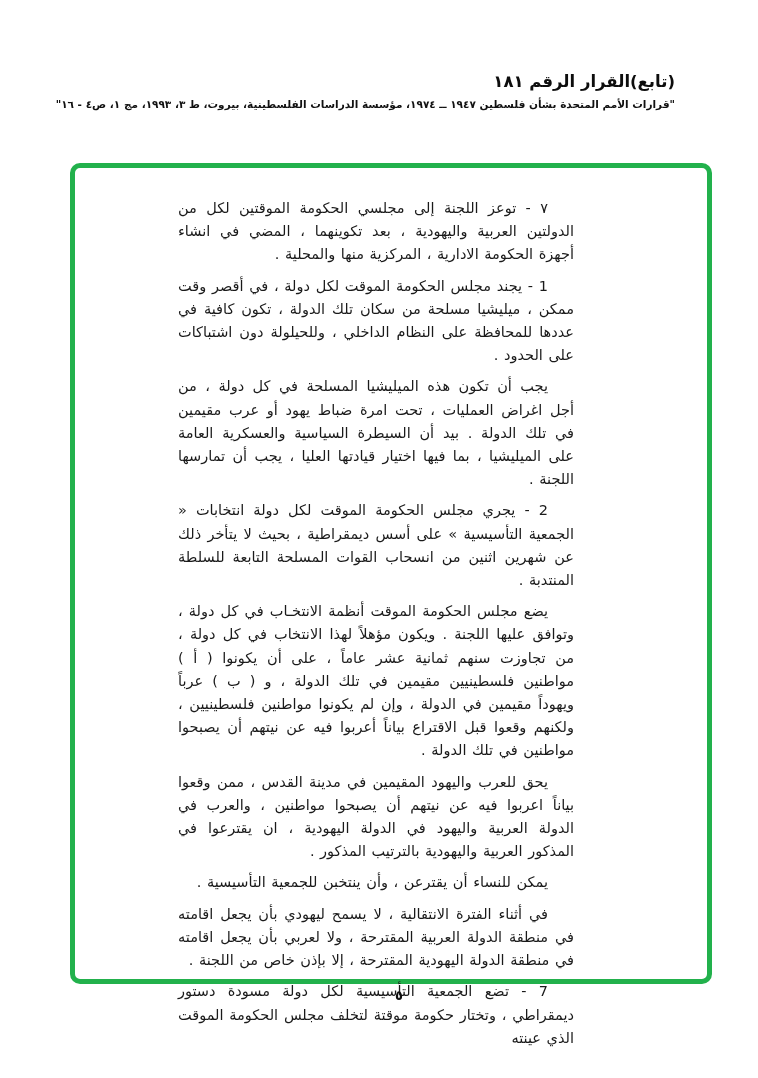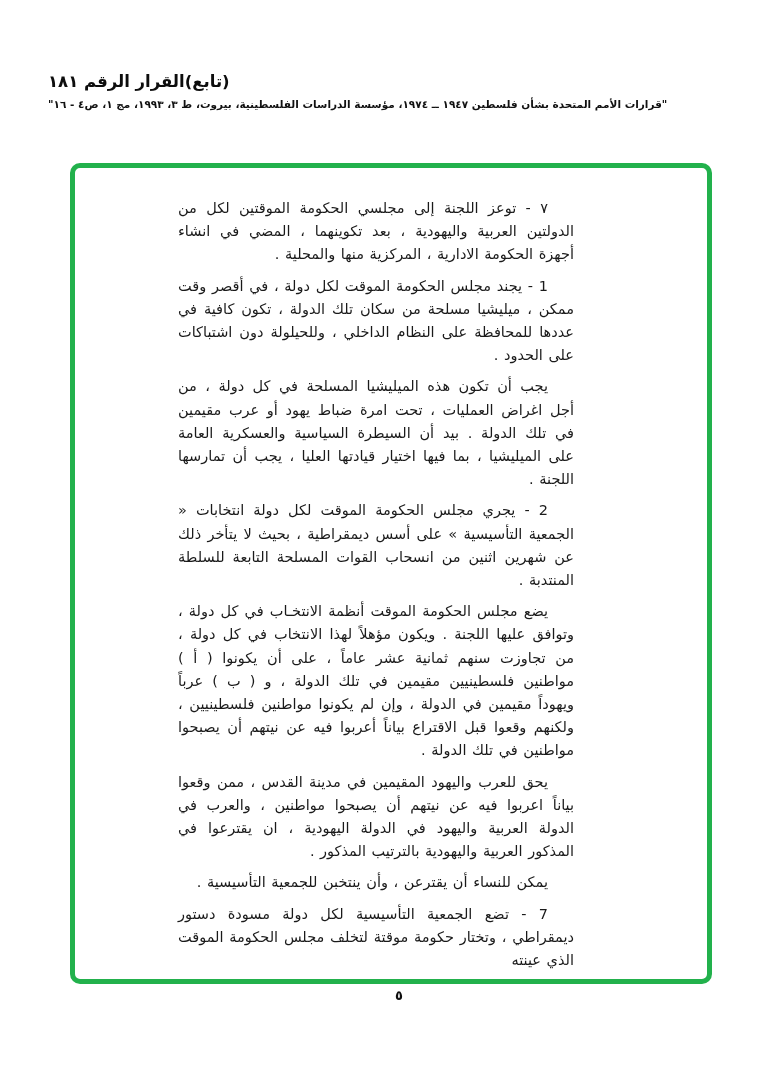--- a/index.html
+++ b/index.html
@@ -18,23 +18,22 @@
   .page {
     position: absolute;
     inset: 0;
     background: #ffffff;
   }
   .header {
     position: absolute;
     top: 72px;
     left: 0;
     width: 675px;
-    text-align: left;
+    text-align: right;
     direction: rtl;
-    margin-left: 48px;
   }
   .title {
     font-size: 16.5px;
     font-weight: bold;
     letter-spacing: 0.2px;
     color: #0d0d0d;
   }
   .citation {
     margin-top: 7px;
     font-size: 10.5px;
@@ -94,18 +93,19 @@
   <div class="frame" style="border-color: rgb(34, 177, 76);"></div>
 
   <div class="content">
     <p>٧ - توعز اللجنة إلى مجلسي الحكومة الموقتين لكل من الدولتين العربية واليهودية ، بعد تكوينهما ، المضي في انشاء أجهزة الحكومة الادارية ، المركزية منها والمحلية .</p>
     <p>1 - يجند مجلس الحكومة الموقت لكل دولة ، في أقصر وقت ممكن ، ميليشيا مسلحة من سكان تلك الدولة ، تكون كافية في عددها للمحافظة على النظام الداخلي ، وللحيلولة دون اشتباكات على الحدود .</p>
     <p>يجب أن تكون هذه الميليشيا المسلحة في كل دولة ، من أجل اغراض العمليات ، تحت امرة ضباط يهود أو عرب مقيمين في تلك الدولة . بيد أن السيطرة السياسية والعسكرية العامة على الميليشيا ، بما فيها اختيار قيادتها العليا ، يجب أن تمارسها اللجنة .</p>
     <p>2 - يجري مجلس الحكومة الموقت لكل دولة انتخابات « الجمعية التأسيسية » على أسس ديمقراطية ، بحيث لا يتأخر ذلك عن شهرين اثنين من انسحاب القوات المسلحة التابعة للسلطة المنتدبة .</p>
     <p>يضع مجلس الحكومة الموقت أنظمة الانتخـاب في كل دولة ، وتوافق عليها اللجنة . ويكون مؤهلاً لهذا الانتخاب في كل دولة ، من تجاوزت سنهم ثمانية عشر عاماً ، على أن يكونوا ( أ ) مواطنين فلسطينيين مقيمين في تلك الدولة ، و ( ب ) عرباً ويهوداً مقيمين في الدولة ، وإن لم يكونوا مواطنين فلسطينيين ، ولكنهم وقعوا قبل الاقتراع بياناً أعربوا فيه عن نيتهم أن يصبحوا مواطنين في تلك الدولة .</p>
     <p>يحق للعرب واليهود المقيمين في مدينة القدس ، ممن وقعوا بياناً اعربوا فيه عن نيتهم أن يصبحوا مواطنين ، والعرب في الدولة العربية واليهود في الدولة اليهودية ، ان يقترعوا في المذكور العربية واليهودية بالترتيب المذكور .</p>
     <p>يمكن للنساء أن يقترعن ، وأن ينتخبن للجمعية التأسيسية .</p>
+    <p>في أثناء الفترة الانتقالية ، لا يسمح ليهودي بأن يجعل اقامته في منطقة الدولة العربية المقترحة ، ولا لعربي بأن يجعل اقامته في منطقة الدولة اليهودية المقترحة ، إلا بإذن خاص من اللجنة .</p>
     <p>7 - تضع الجمعية التأسيسية لكل دولة مسودة دستور ديمقراطي ، وتختار حكومة موقتة لتخلف مجلس الحكومة الموقت الذي عينته</p>
   </div>
 
   <div class="page-number">٥</div>
 
 </div>
 
 </body></html>

